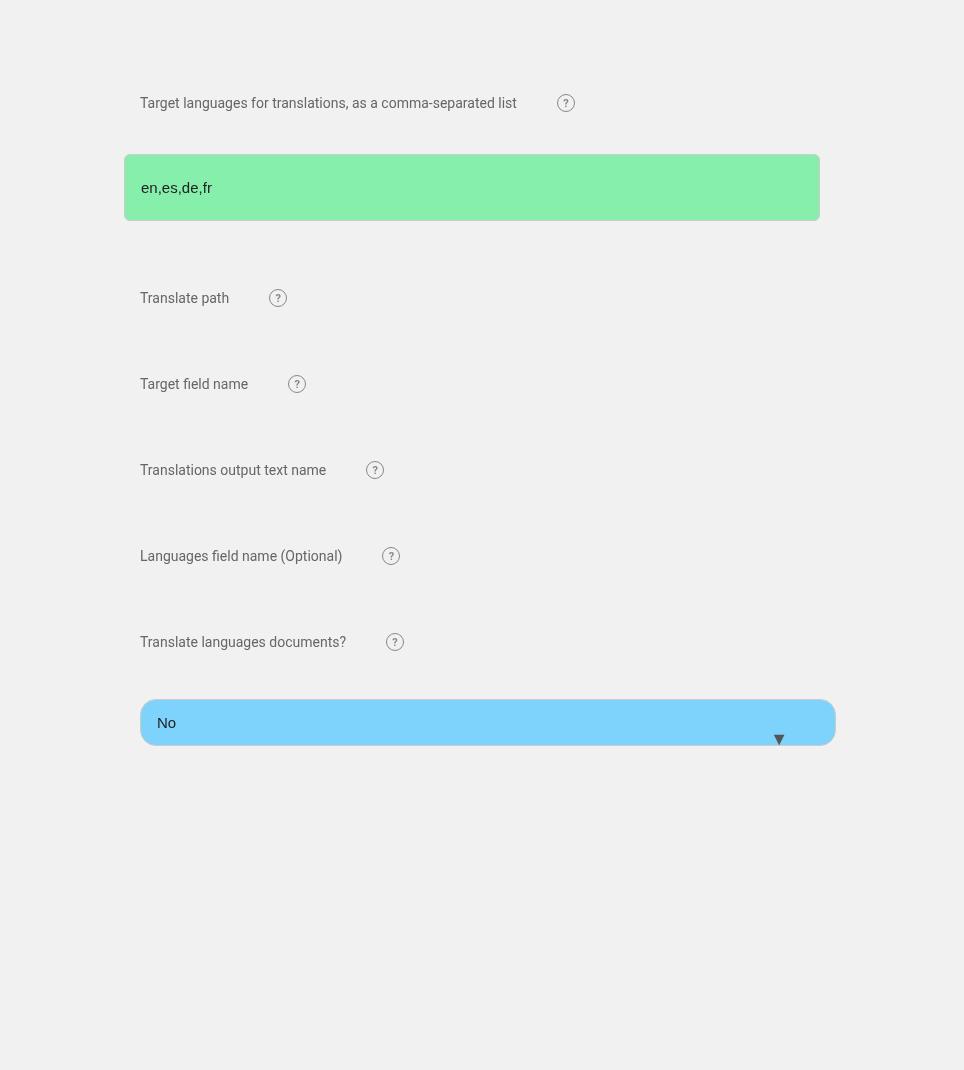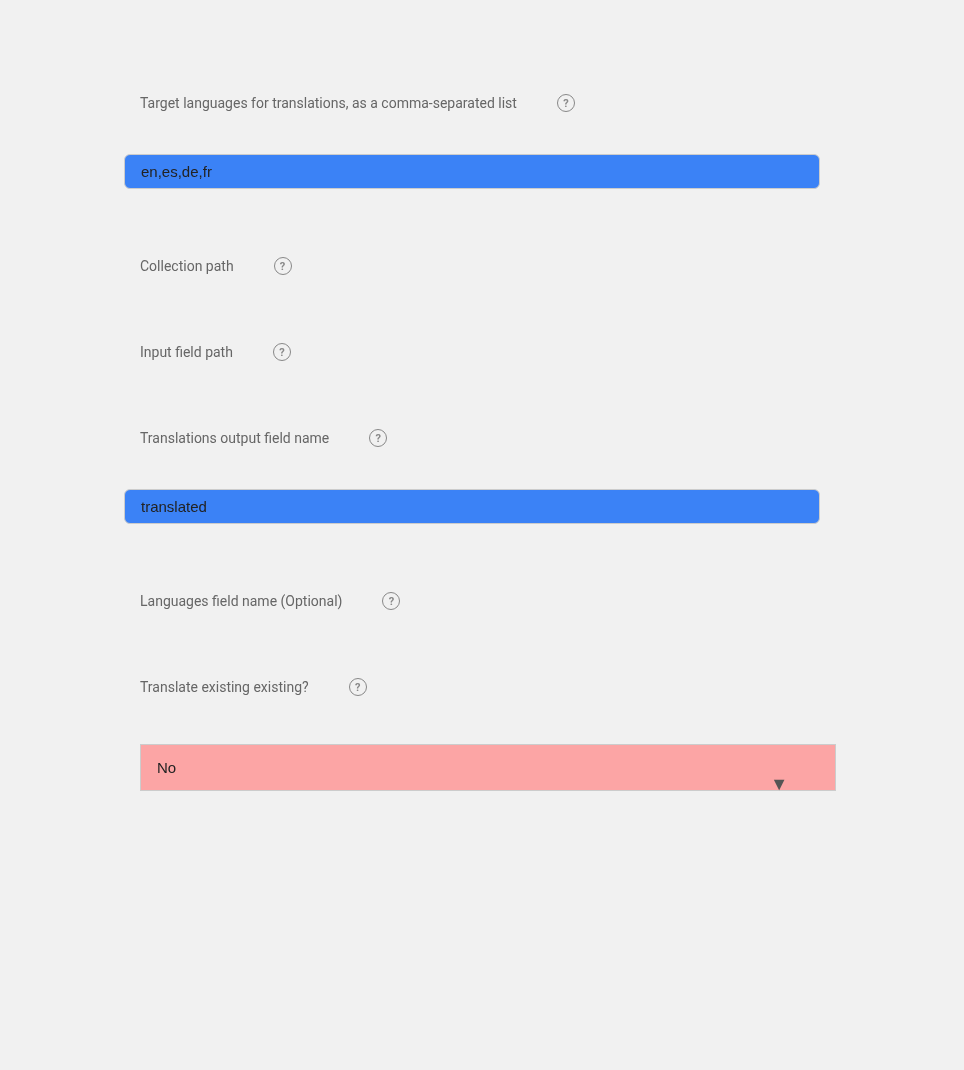--- a/index.html
+++ b/index.html
@@ -41,44 +41,44 @@
       font-size: 11px;
       color: #888;
       cursor: pointer;
       flex-shrink: 0;
       font-weight: bold;
     }
 
     .form-input {
       width: 100%;
       max-width: 696px;
-      padding: 8px 16px;
+      padding: 24px 16px;
       border: 1.5px solid #ccc;
       border-radius: 6px;
       font-size: 15px;
       color: #222;
-      background: #3b82f6;
+      background: #86efac;
       outline: none;
       transition: border-color 0.2s;
     }
 
     .form-select-wrapper {
       position: relative;
       width: 100%;
       max-width: 696px;
     }
 
     .form-select {
       width: 100%;
       padding: 14px 16px;
       border: 1.5px solid #ccc;
-      border-radius: 0;
+      border-radius: 16px;
       font-size: 15px;
       color: #222;
-      background: #fca5a5;
+      background: #7dd3fc;
       outline: none;
       appearance: none;
       -webkit-appearance: none;
       cursor: pointer;
     }
 
     .select-arrow {
       position: absolute;
       right: 16px;
       top: 50%;
@@ -94,50 +94,49 @@
 <div class="form-section">
   <div class="field-label">
     <span>Target languages for translations, as a comma-separated list</span>
     <span class="help-icon">?</span>
   </div>
   <input class="form-input" type="text" value="en,es,de,fr" style="">
 </div>
 
 <div class="form-section">
   <div class="field-label">
-    <span>Collection path</span>
+    <span>Translate path</span>
     <span class="help-icon">?</span>
   </div>
 </div>
 
 <div class="form-section">
   <div class="field-label">
-    <span>Input field path</span>
+    <span>Target field name</span>
     <span class="help-icon">?</span>
   </div>
 </div>
 
 <div class="form-section">
   <div class="field-label">
-    <span>Translations output field name</span>
+    <span>Translations output text name</span>
     <span class="help-icon">?</span>
   </div>
-  <input class="form-input" type="text" value="translated" style="">
 </div>
 
 <div class="form-section">
   <div class="field-label">
     <span>Languages field name (Optional)</span>
     <span class="help-icon">?</span>
   </div>
 </div>
 
 <div class="form-section">
   <div class="field-label">
-    <span>Translate existing existing?</span>
+    <span>Translate languages documents?</span>
     <span class="help-icon">?</span>
   </div>
   <div class="form-select-wrapper">
     <select class="form-select">
       <option value="No">No</option>
       <option value="Yes">Yes</option>
     </select>
     <span class="select-arrow">▼</span>
   </div>
 </div>

